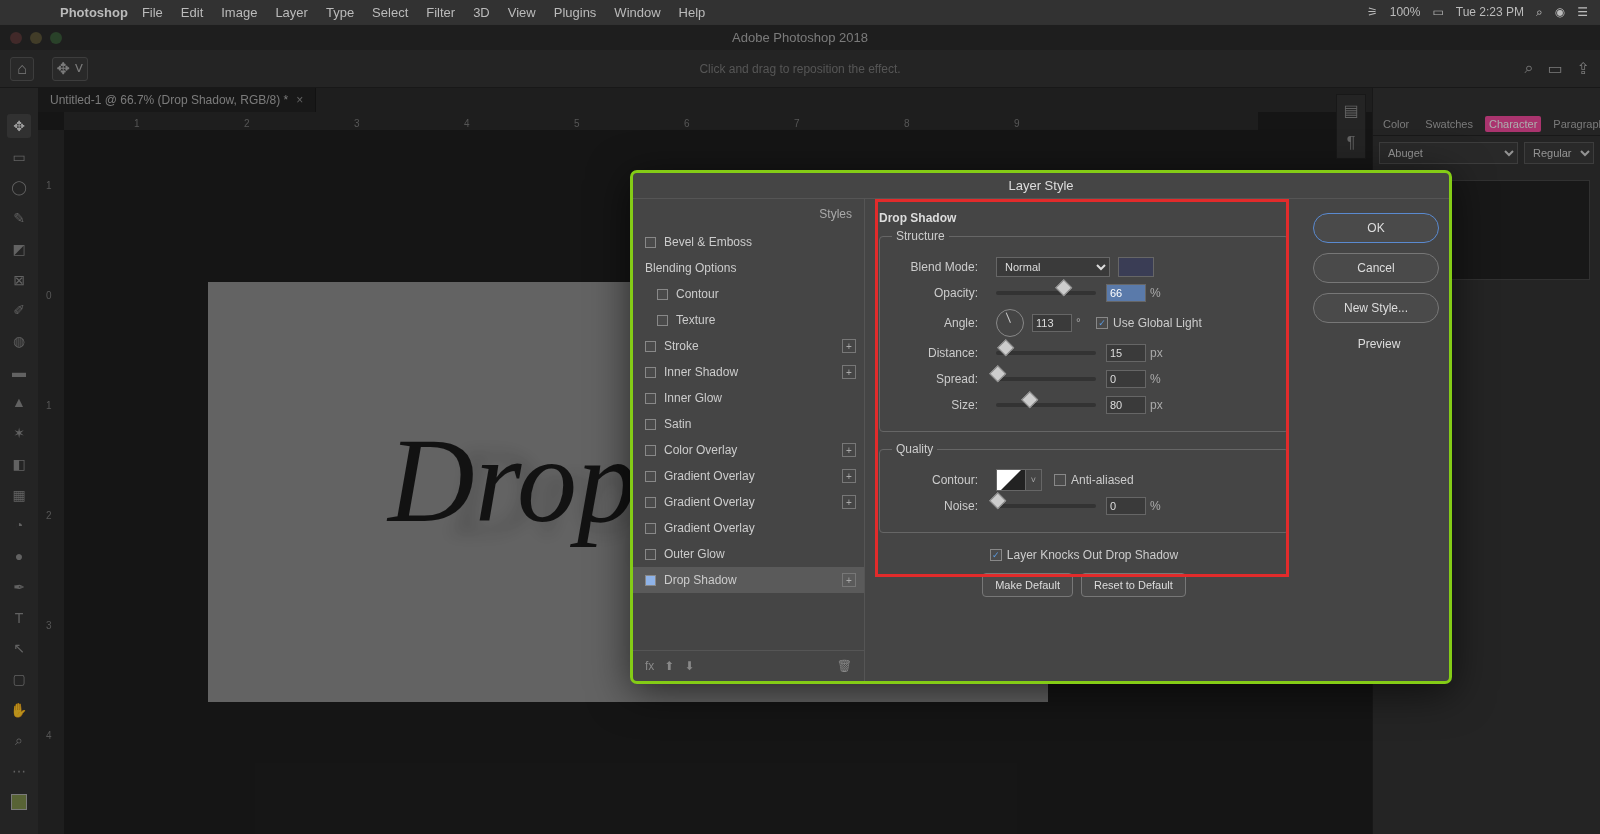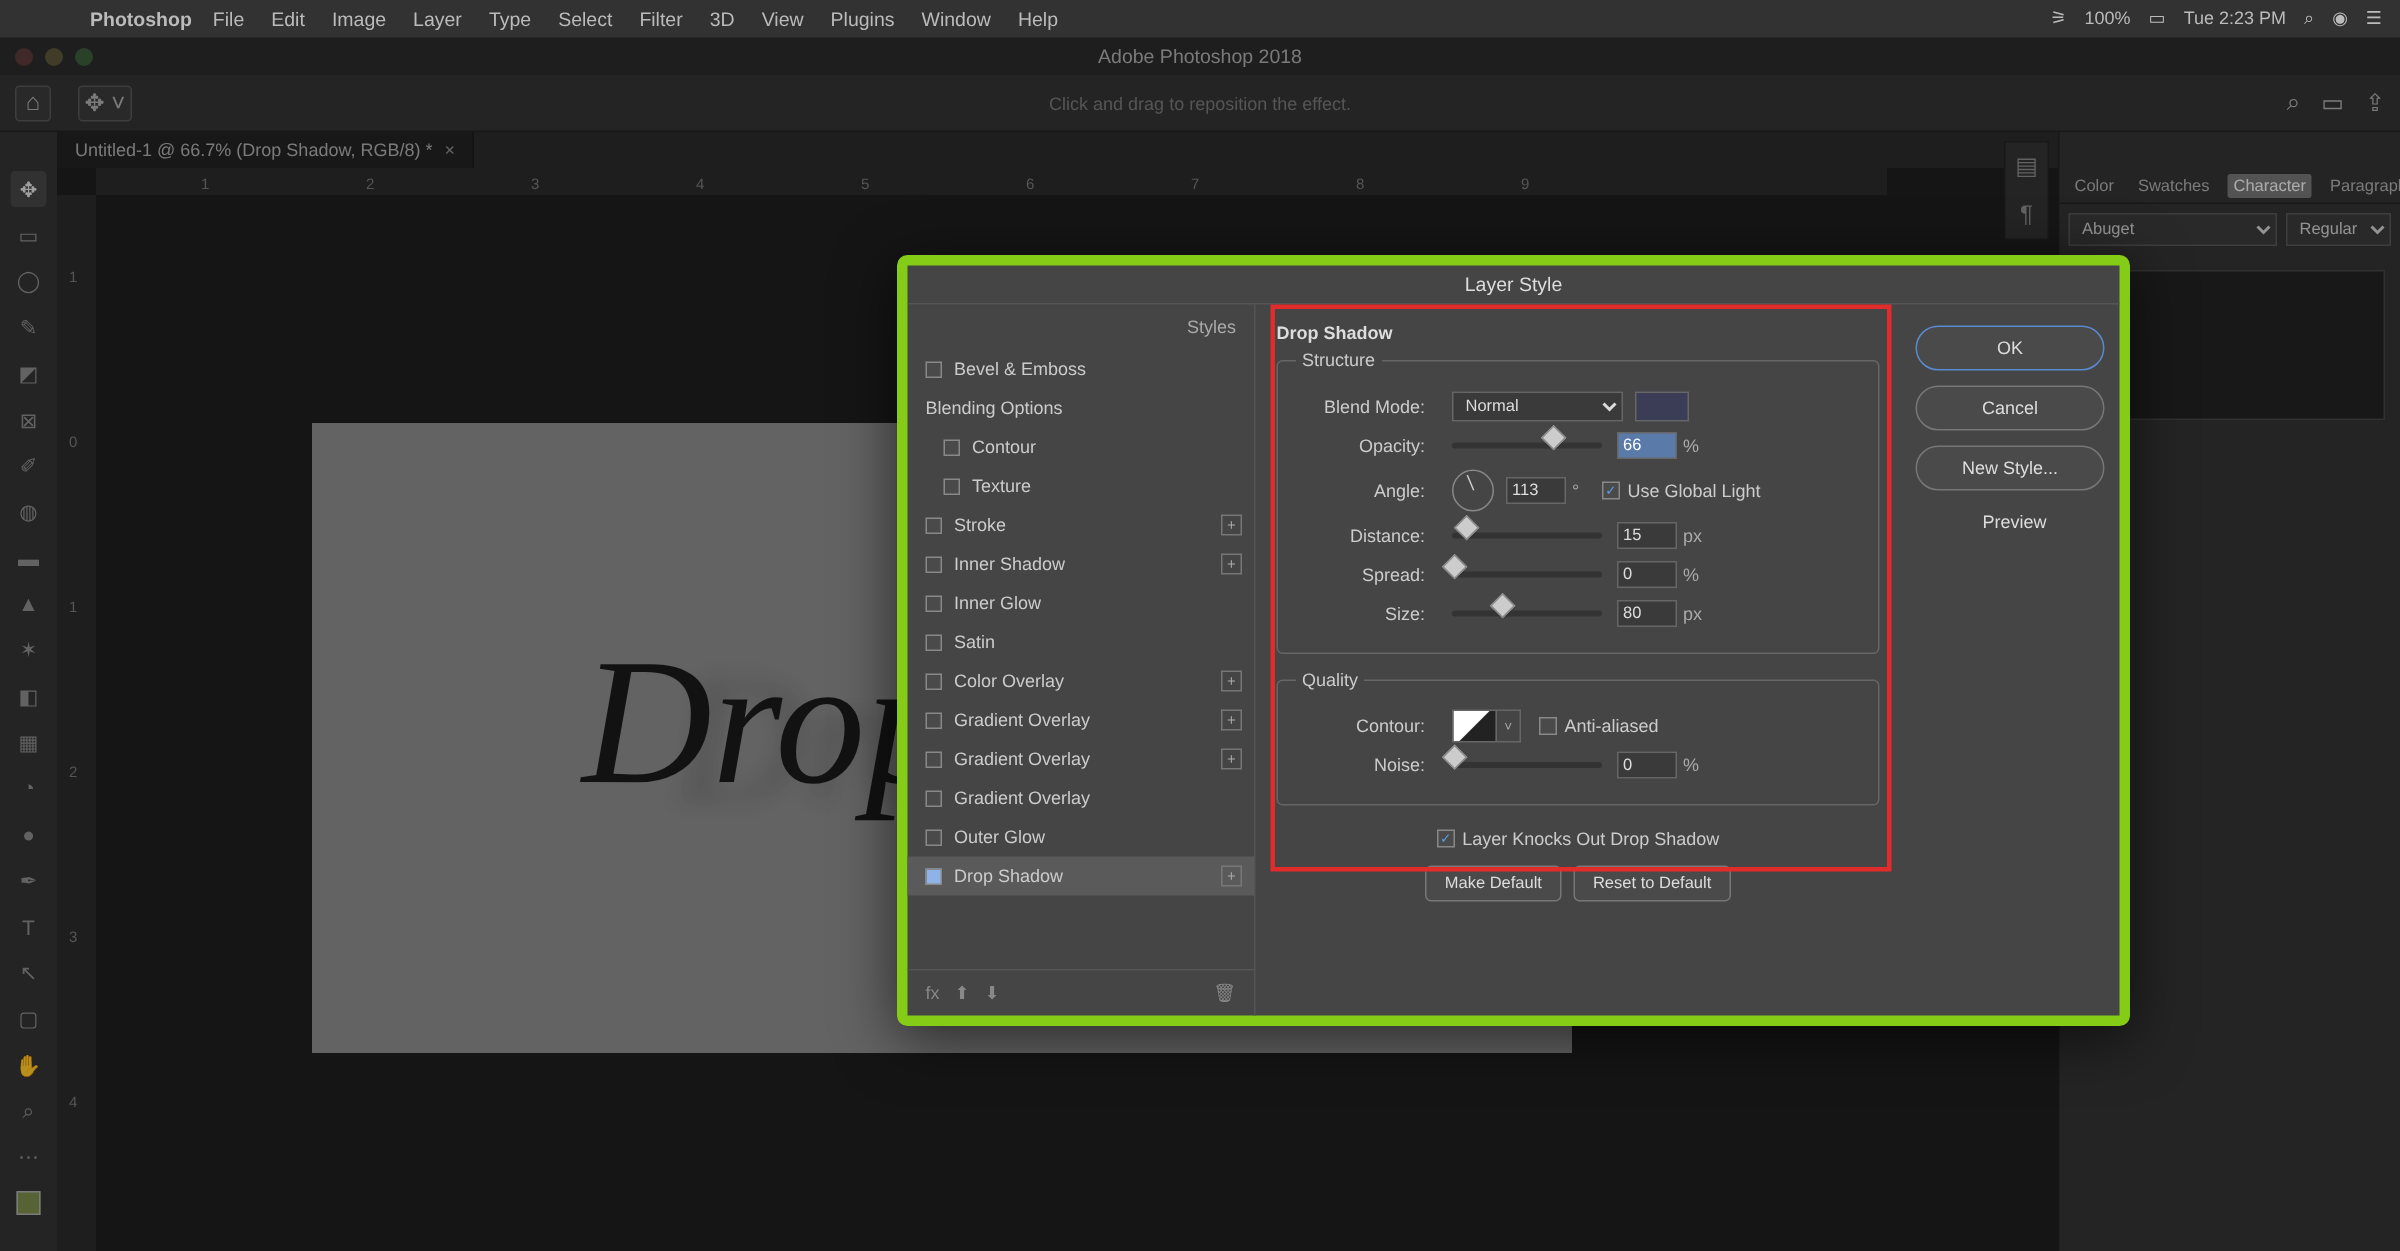--- a/index.html
+++ b/index.html
@@ -49,30 +49,30 @@
 .ruler-v { position: absolute; top: 18px; left: 0; width: 26px; bottom: 0; background: #2a2a2a; color: #777; font-size: 10px; }
 .ruler-v span { position: absolute; left: 8px; }
 .canvas { position: absolute; top: 170px; left: 170px; width: 840px; height: 420px; background: #8a8a8a; overflow: hidden; }
 .canvas .shadow-text { position: absolute; top: 130px; left: 230px; font-size: 120px; font-style: italic; font-family: "Brush Script MT", cursive; color: rgba(0,0,0,0.18); filter: blur(8px); transform: translate(12px,12px); }
 .canvas .script-text { position: absolute; top: 130px; left: 180px; font-size: 120px; font-style: italic; font-family: "Brush Script MT", cursive; color: #1a1a1a; }
 
 
 .right-panels { position: absolute; top: 88px; right: 0; width: 228px; bottom: 0; background: #323232; border-left: 1px solid #222; font-size: 11px; color: #aaa; }
 .panel-tabs { display: flex; height: 24px; align-items: center; border-bottom: 1px solid #222; padding: 0 6px; gap: 8px; margin-top: 24px; }
 .panel-tabs span { padding: 2px 4px; }
-.panel-tabs .active { color: #eee; background: #737373; border-radius: 2px; }
+.panel-tabs .active { color: #eee; background: #ec4899; border-radius: 2px; }
 .right-panels .font-row { display: flex; gap: 6px; padding: 6px; }
 .right-panels select, .right-panels input { background: #3a3a3a; border: 1px solid #555; color: #ccc; font-size: 11px; height: 22px; padding: 0 4px; }
 .right-panels .big-preview { margin: 10px; height: 100px; background: #222; border: 1px solid #444; }
 
 
 .dock { position: absolute; top: 94px; right: 234px; width: 30px; background: #323232; border: 1px solid #222; padding: 6px 0; display: flex; flex-direction: column; gap: 14px; align-items: center; color: #888; }
 
 
-.dialog { position: absolute; top: 170px; left: 598px; width: 822px; height: 514px; background: #454545; border: 7px solid #84cc16; border-radius: 7px; box-shadow: 0 8px 40px rgba(0,0,0,0.6); color: #ccc; font-size: 12px; }
+.dialog { position: absolute; top: 170px; left: 630px; width: 822px; height: 514px; background: #454545; border: 3px solid #84cc16; border-radius: 7px; box-shadow: 0 8px 40px rgba(0,0,0,0.6); color: #ccc; font-size: 12px; }
 .dialog .titlebar { height: 26px; display: flex; align-items: center; justify-content: center; font-size: 13px; color: #ddd; border-bottom: 1px solid #555; }
 .dialog .body { position: absolute; top: 26px; bottom: 0; left: 0; right: 0; display: flex; }
 
 .styles-list { width: 232px; border-right: 1px solid #555; display: flex; flex-direction: column; }
 .styles-list .hdr { padding: 8px 12px; color: #aaa; font-size: 12px; text-align: right; }
 .styles-list .item { padding: 6px 12px; display: flex; align-items: center; gap: 8px; position: relative; }
 .styles-list .item.sub { padding-left: 24px; }
 .styles-list .item .cb { width: 11px; height: 11px; border: 1px solid #888; background: #4a4a4a; display: inline-block; }
 .styles-list .item .cb.checked { background: #8fb3e8; }
 .styles-list .item .plus { position: absolute; right: 8px; width: 14px; height: 14px; border: 1px solid #777; color: #aaa; font-size: 10px; display: flex; align-items: center; justify-content: center; }

